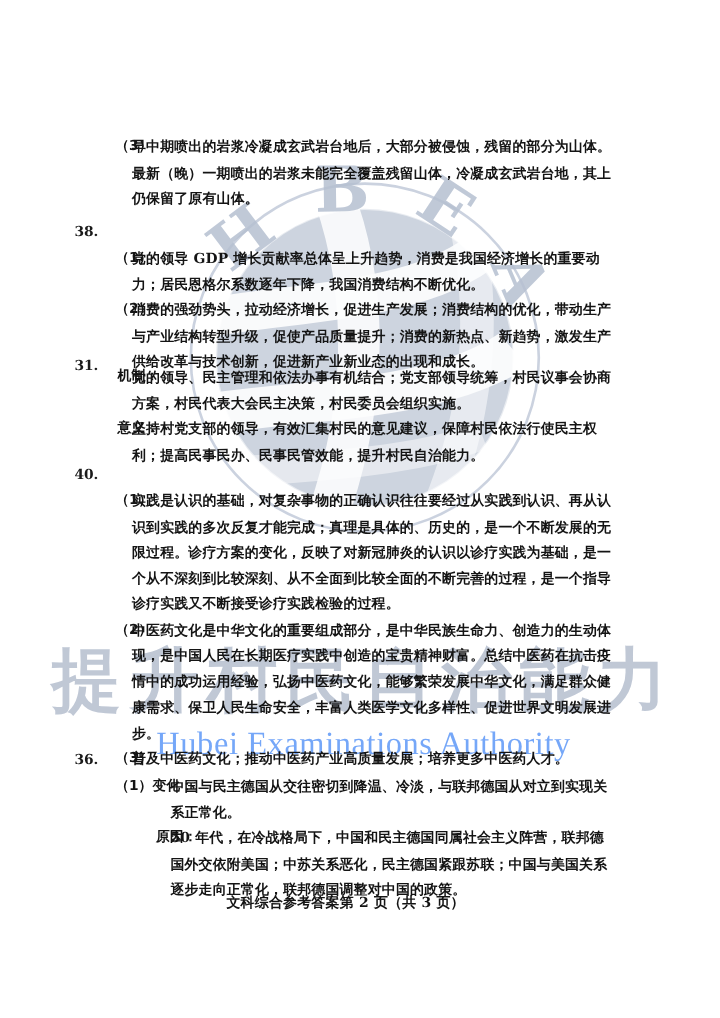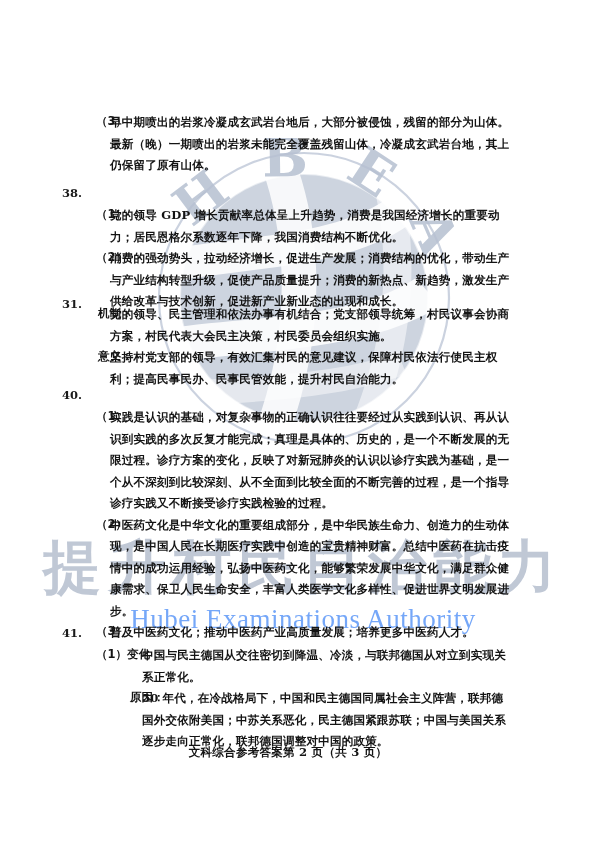--- a/index.html
+++ b/index.html
@@ -228,21 +228,21 @@
         <span class="marker">（2）</span>
         <span class="body">中医药文化是中华文化的重要组成部分，是中华民族生命力、创造力的生动体现，是中国人民在长期医疗实践中创造的宝贵精神财富。总结中医药在抗击疫情中的成功运用经验，弘扬中医药文化，能够繁荣发展中华文化，满足群众健康需求、保卫人民生命安全，丰富人类医学文化多样性、促进世界文明发展进步。</span>
       </div>
       <div class="item">
         <span class="marker">（3）</span>
         <span class="body">普及中医药文化；推动中医药产业高质量发展；培养更多中医药人才。</span>
       </div>
     </div>
 
     <div class="blk" style="top:623px;">
-      <span class="num">41.</span>
+      <span class="num">36.</span>
       <div class="item deep" style="margin-top:21px;">
         <span class="marker">（1）变化：</span>
         <span class="body">中国与民主德国从交往密切到降温、冷淡，与联邦德国从对立到实现关系正常化。</span>
       </div>
       <div class="item deep">
         <span class="marker lbl lbl-deep">原因：</span>
         <span class="body">50 年代，在冷战格局下，中国和民主德国同属社会主义阵营，联邦德国外交依附美国；中苏关系恶化，民主德国紧跟苏联；中国与美国关系逐步走向正常化，联邦德国调整对中国的政策。</span>
       </div>
     </div>
 

